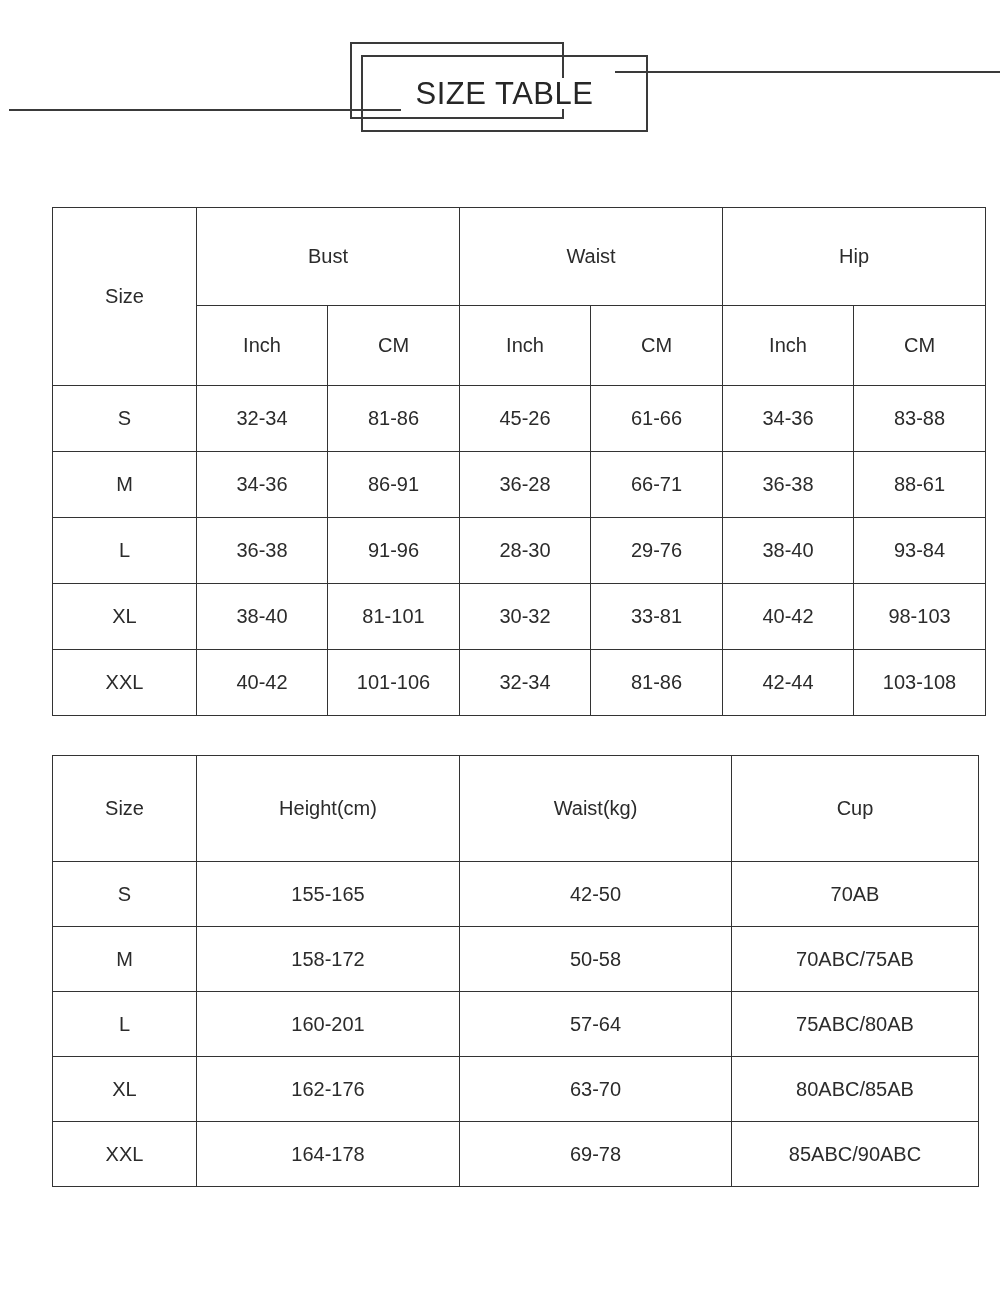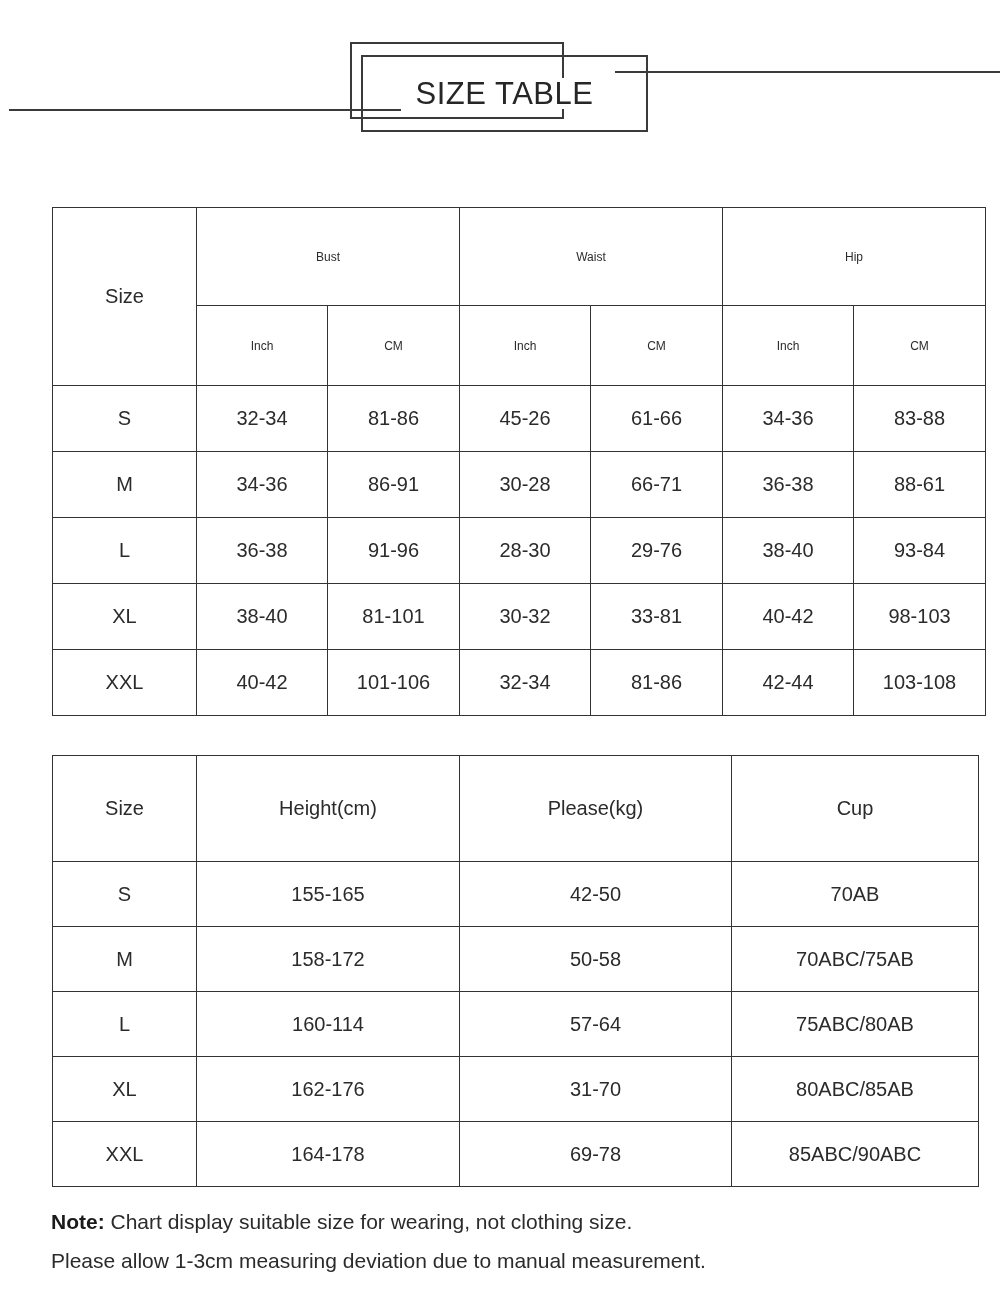--- a/index.html
+++ b/index.html
@@ -104,21 +104,21 @@
   }
 
   
   #table-measurements {
     left: 43px;
     top: 207px;
     width: 926px;
   }
 
   #table-measurements th {
-    font-size: 12px;
+    font-size: 20px;
   }
 
   #table-measurements td {
     font-size: 20px;
     height: 66px;
   }
 
   #table-measurements .th-size {
     font-size: 20px;
     height: 98px;
@@ -225,21 +225,21 @@
         <td>81-86</td>
         <td>45-26</td>
         <td>61-66</td>
         <td>34-36</td>
         <td>83-88</td>
       </tr>
       <tr>
         <td>M</td>
         <td>34-36</td>
         <td>86-91</td>
-        <td>30-28</td>
+        <td>36-28</td>
         <td>66-71</td>
         <td>36-38</td>
         <td>88-61</td>
       </tr>
       <tr>
         <td>L</td>
         <td>36-38</td>
         <td>91-96</td>
         <td>28-30</td>
         <td>29-76</td>
@@ -271,56 +271,52 @@
     <colgroup>
       <col class="col2-size">
       <col class="col2-height">
       <col class="col2-weight">
       <col class="col2-cup">
     </colgroup>
     <thead>
       <tr>
         <th>Size</th>
         <th>Height(cm)</th>
-        <th>Please(kg)</th>
+        <th>Waist(kg)</th>
         <th>Cup</th>
       </tr>
     </thead>
     <tbody>
       <tr>
         <td>S</td>
         <td>155-165</td>
         <td>42-50</td>
         <td>70AB</td>
       </tr>
       <tr>
         <td>M</td>
         <td>158-172</td>
         <td>50-58</td>
         <td>70ABC/75AB</td>
       </tr>
       <tr>
         <td>L</td>
-        <td>160-114</td>
+        <td>160-201</td>
         <td>57-64</td>
         <td>75ABC/80AB</td>
       </tr>
       <tr>
         <td>XL</td>
         <td>162-176</td>
-        <td>31-70</td>
+        <td>63-70</td>
         <td>80ABC/85AB</td>
       </tr>
       <tr>
         <td>XXL</td>
         <td>164-178</td>
         <td>69-78</td>
         <td>85ABC/90ABC</td>
       </tr>
     </tbody>
   </table>
 
-  <div class="note-block">
-    <div class="note-line"><span class="note-label">Note:</span><span> Chart display suitable size for wearing, not clothing size.</span></div>
-    <div class="note-line">Please allow 1-3cm measuring deviation due to manual measurement.</div>
-  </div>
 
 </div>
 
 </body></html>

